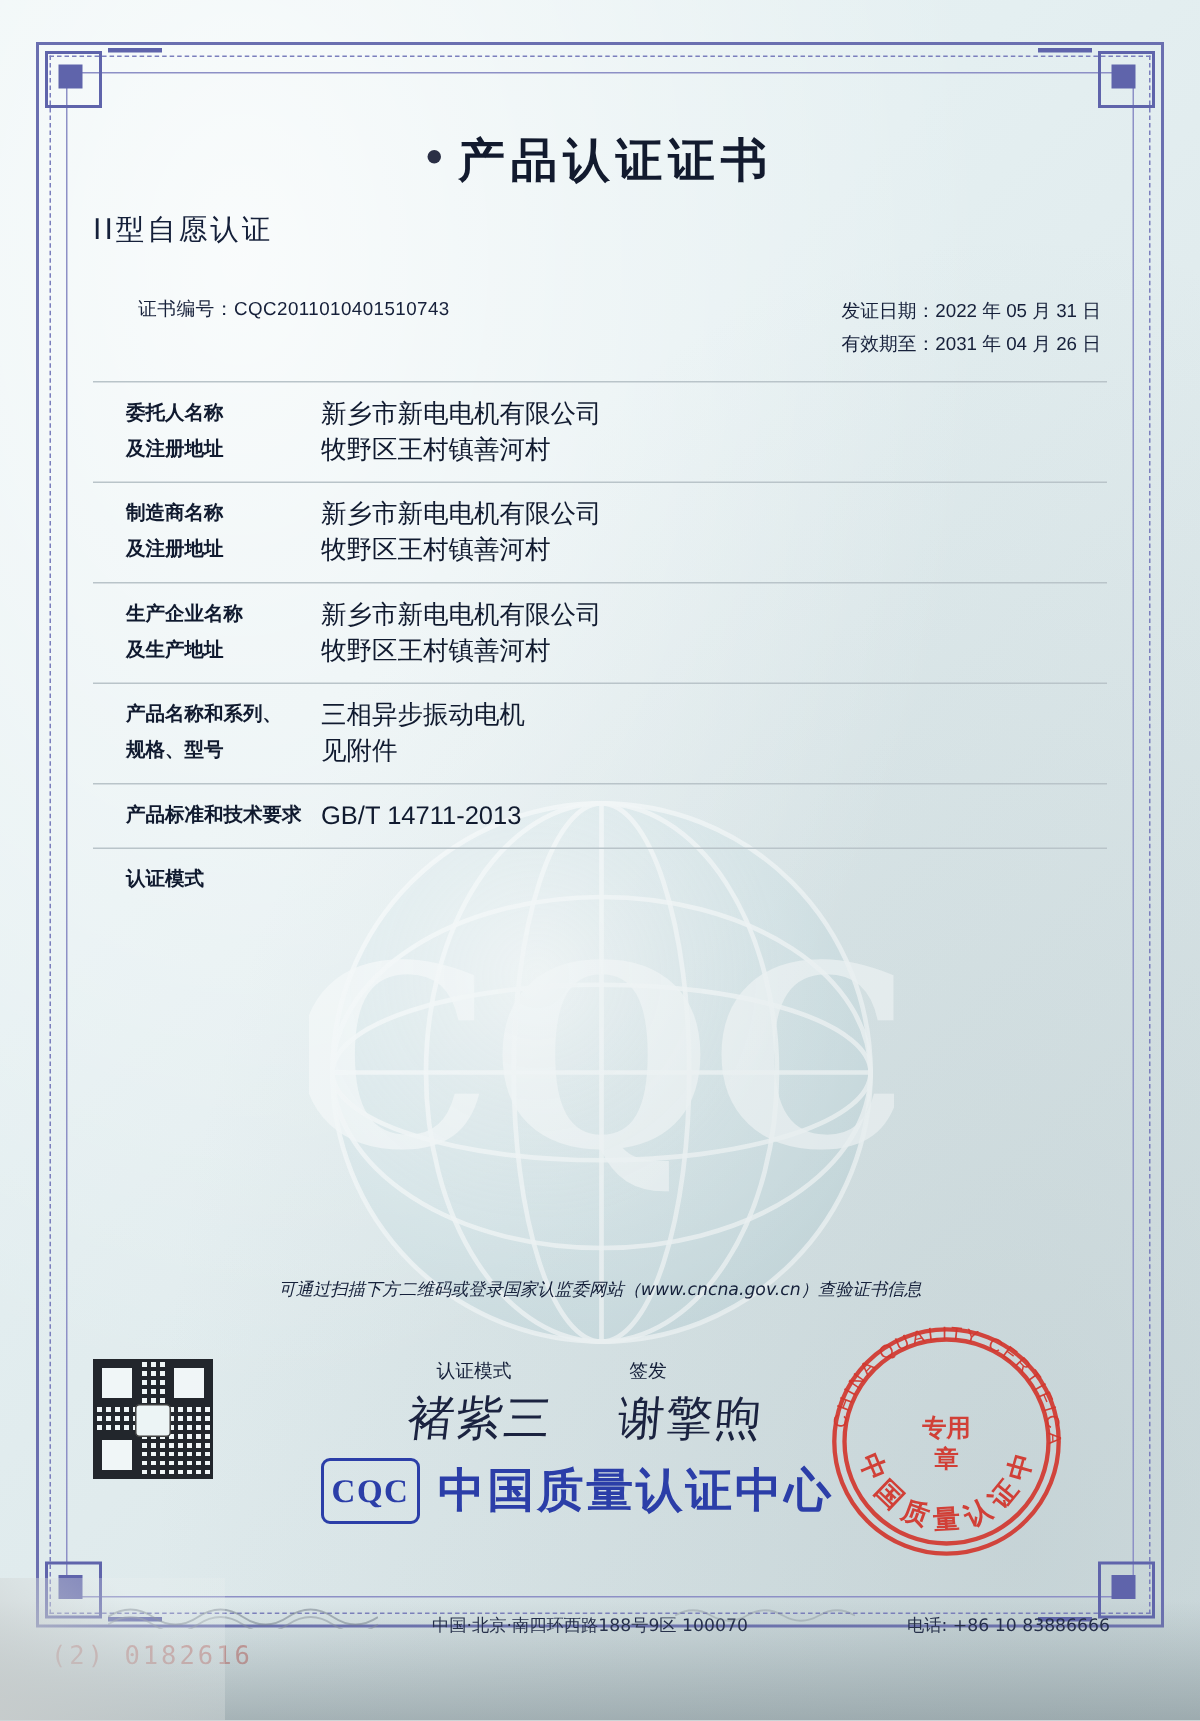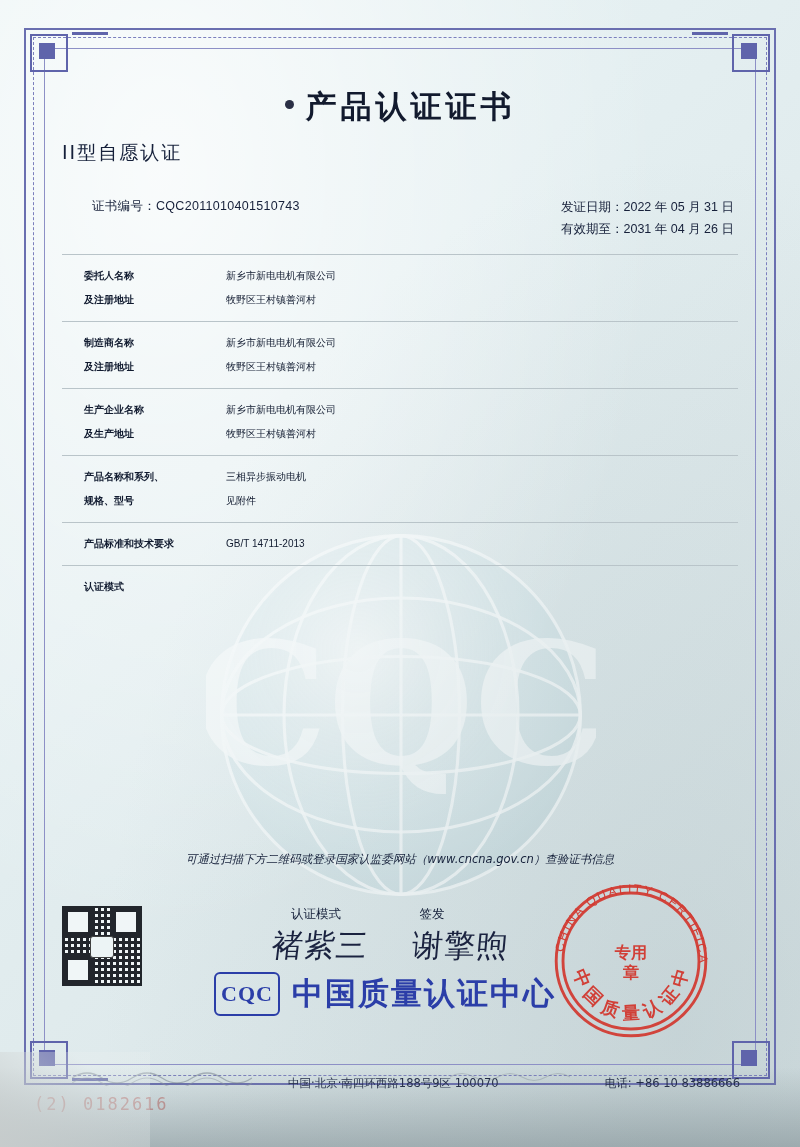--- a/index.html
+++ b/index.html
@@ -88,27 +88,26 @@
 
   .fields{margin-top:4px;}
   .row{
     display:flex;align-items:flex-start;
     border-top:1px solid #b9c4c9;
     padding:9px 0 9px 0;
   }
   .row:first-child{border-top:1px solid #b9c4c9;}
   .lbl{
     width:130px;flex:0 0 130px;padding-left:22px;
-    font-size:10px;font-weight:bold;color:#101a2f;line-height:24px;
-    font-family:Liberation Sans, sans-serif;
+    font-size:13px;font-weight:bold;color:#101a2f;line-height:24px;
+    font-family:Liberation Mono, monospace;
   }
   .val{
-    flex:1;font-size:10px;color:#101a2f;line-height:24px;
-    font-family:"DejaVu Sans","Liberation Sans",sans-serif;
-    margin-left:12px;
+    flex:1;font-size:17px;color:#101a2f;line-height:24px;
+    font-family:"DejaVu Sans","Liberation Sans",sans-serif;
   }
   .val .l2{display:block;}
   .val.latin{font-family:"Liberation Sans",sans-serif;}
 
   .notes{border-top:1px solid #b9c4c9;padding:10px 0 0 22px;}
   .notes p{
     margin:0 0 9px 0;font-size:12px;color:#15203a;line-height:20px;
     font-family:"DejaVu Sans","Liberation Sans",sans-serif;
   }
 

